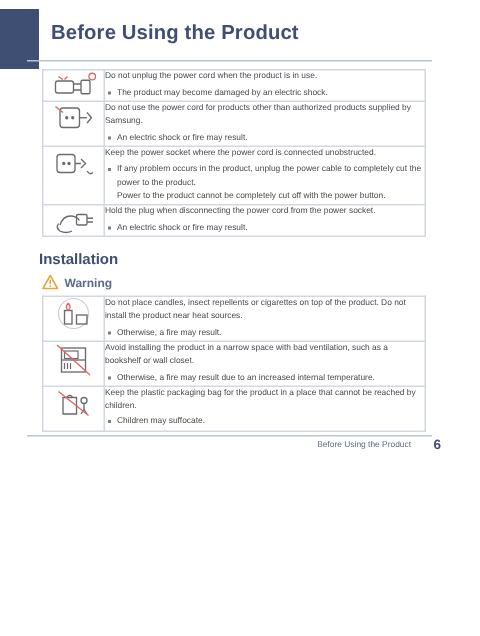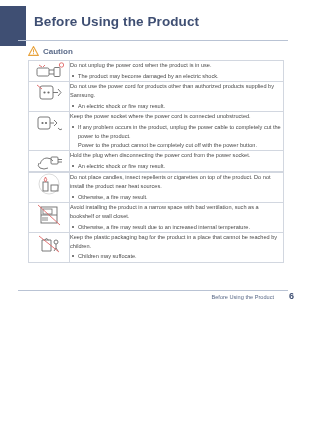--- a/index.html
+++ b/index.html
@@ -178,107 +178,108 @@
 
 <div class="page">
 
   <div class="header">
     <div class="header-tab"></div>
     <div class="page-title">Before Using the Product</div>
     <div class="header-rule"></div>
   </div>
 
   <div class="content">
+
+
+    <table class="notes">
+      <tbody>
+          <tr>
+        <td class="icon-cell">
+          <svg class="ic" width="30" height="20" viewBox="0 0 30 20">
+            <rect x="3" y="7" width="12" height="8" rx="1.5" fill="none" stroke="#6b6b6b" stroke-width="0.9"></rect>
+            <path d="M15 9 h5 M15 13 h5" stroke="#6b6b6b" stroke-width="0.9" fill="none"></path>
+            <rect x="20" y="6.5" width="6" height="9" rx="1" fill="none" stroke="#6b6b6b" stroke-width="0.9"></rect>
+            <path d="M5 4 l3 2 M11 4 l-2 2" stroke="#e06666" stroke-width="0.9"></path>
+            <circle cx="27.5" cy="4" r="2.2" fill="none" stroke="#e06666" stroke-width="0.9"></circle>
+          </svg>
+        </td>
+        <td class="text-cell">
+          <p class="note-text">Do not unplug the power cord when the product is in use.</p>
+          <ul class="bullets">
+            <li>The product may become damaged by an electric shock.</li>
+          </ul>
+        </td>
+      </tr>
+      <tr>
+        <td class="icon-cell">
+          <svg class="ic" width="30" height="22" viewBox="0 0 30 22">
+            <rect x="6" y="4" width="13" height="13" rx="2" fill="none" stroke="#6b6b6b" stroke-width="0.9"></rect>
+            <circle cx="10.5" cy="10.5" r="1.1" fill="#6b6b6b"></circle>
+            <circle cx="14.5" cy="10.5" r="1.1" fill="#6b6b6b"></circle>
+            <path d="M19 10.5 h5" stroke="#6b6b6b" stroke-width="0.9"></path>
+            <path d="M24 7 l3 3.5 -3 3.5" fill="none" stroke="#6b6b6b" stroke-width="0.9"></path>
+            <path d="M3 3 l5 4" stroke="#e06666" stroke-width="0.9"></path>
+          </svg>
+        </td>
+        <td class="text-cell">
+          <p class="note-text">Do not use the power cord for products other than authorized products supplied by Samsung.</p>
+          <ul class="bullets">
+            <li>An electric shock or fire may result.</li>
+          </ul>
+        </td>
+      </tr>
+      <tr>
+        <td class="icon-cell">
+          <svg class="ic" width="30" height="24" viewBox="0 0 30 24">
+            <rect x="4" y="5" width="12" height="12" rx="2" fill="none" stroke="#6b6b6b" stroke-width="0.9"></rect>
+            <circle cx="8.5" cy="11" r="1.1" fill="#6b6b6b"></circle>
+            <circle cx="12" cy="11" r="1.1" fill="#6b6b6b"></circle>
+            <path d="M16 11 h4 M20 8 l3 3 -3 3" fill="none" stroke="#6b6b6b" stroke-width="0.9"></path>
+            <path d="M24 16 q2 3 4 1" fill="none" stroke="#6b6b6b" stroke-width="0.9"></path>
+          </svg>
+        </td>
+        <td class="text-cell">
+          <p class="note-text">Keep the power socket where the power cord is connected unobstructed.</p>
+          <ul class="bullets">
+            <li>If any problem occurs in the product, unplug the power cable to completely cut the power to the product.</li>
+          </ul>
+          <p class="sub-line">Power to the product cannot be completely cut off with the power button.</p>
+        </td>
+      </tr>
+      <tr>
+        <td class="icon-cell">
+          <svg class="ic" width="30" height="20" viewBox="0 0 30 20">
+            <path d="M6 13 q2 -6 7 -6 q4 0 6 3" fill="none" stroke="#6b6b6b" stroke-width="0.9"></path>
+            <rect x="17" y="6" width="7" height="7" rx="1" fill="none" stroke="#6b6b6b" stroke-width="0.9"></rect>
+            <path d="M24 8.5 h4 M24 11 h4" stroke="#6b6b6b" stroke-width="0.9"></path>
+            <path d="M5 12 q-2 3 1 5 q4 2 8 0" fill="none" stroke="#6b6b6b" stroke-width="0.9"></path>
+          </svg>
+        </td>
+        <td class="text-cell">
+          <p class="note-text">Hold the plug when disconnecting the power cord from the power socket.</p>
+          <ul class="bullets">
+            <li>An electric shock or fire may result.</li>
+          </ul>
+        </td>
+      </tr>
+    </tbody>
+      </table>
+
+    <div class="section-title">Installation</div>
 
     <div class="section-head">
       <span class="tri-icon">
         <svg width="11" height="10" viewBox="0 0 11 10">
           <polygon points="5.5,0.6 10.4,9.4 0.6,9.4" fill="none" stroke="#e8a33d" stroke-width="1.1" stroke-linejoin="round"></polygon>
           <rect x="5" y="3.4" width="1" height="3" fill="#e8a33d"></rect>
           <rect x="5" y="7.2" width="1" height="1" fill="#e8a33d"></rect>
         </svg>
       </span>
-      <span class="label">Caution</span>
+      <span class="label">Warning</span>
     </div>
-
-    <table class="notes">
-      <tbody>
-          <tr>
-        <td class="icon-cell">
-          <svg class="ic" width="30" height="20" viewBox="0 0 30 20">
-            <rect x="3" y="7" width="12" height="8" rx="1.5" fill="none" stroke="#6b6b6b" stroke-width="0.9"></rect>
-            <path d="M15 9 h5 M15 13 h5" stroke="#6b6b6b" stroke-width="0.9" fill="none"></path>
-            <rect x="20" y="6.5" width="6" height="9" rx="1" fill="none" stroke="#6b6b6b" stroke-width="0.9"></rect>
-            <path d="M5 4 l3 2 M11 4 l-2 2" stroke="#e06666" stroke-width="0.9"></path>
-            <circle cx="27.5" cy="4" r="2.2" fill="none" stroke="#e06666" stroke-width="0.9"></circle>
-          </svg>
-        </td>
-        <td class="text-cell">
-          <p class="note-text">Do not unplug the power cord when the product is in use.</p>
-          <ul class="bullets">
-            <li>The product may become damaged by an electric shock.</li>
-          </ul>
-        </td>
-      </tr>
-      <tr>
-        <td class="icon-cell">
-          <svg class="ic" width="30" height="22" viewBox="0 0 30 22">
-            <rect x="6" y="4" width="13" height="13" rx="2" fill="none" stroke="#6b6b6b" stroke-width="0.9"></rect>
-            <circle cx="10.5" cy="10.5" r="1.1" fill="#6b6b6b"></circle>
-            <circle cx="14.5" cy="10.5" r="1.1" fill="#6b6b6b"></circle>
-            <path d="M19 10.5 h5" stroke="#6b6b6b" stroke-width="0.9"></path>
-            <path d="M24 7 l3 3.5 -3 3.5" fill="none" stroke="#6b6b6b" stroke-width="0.9"></path>
-            <path d="M3 3 l5 4" stroke="#e06666" stroke-width="0.9"></path>
-          </svg>
-        </td>
-        <td class="text-cell">
-          <p class="note-text">Do not use the power cord for products other than authorized products supplied by Samsung.</p>
-          <ul class="bullets">
-            <li>An electric shock or fire may result.</li>
-          </ul>
-        </td>
-      </tr>
-      <tr>
-        <td class="icon-cell">
-          <svg class="ic" width="30" height="24" viewBox="0 0 30 24">
-            <rect x="4" y="5" width="12" height="12" rx="2" fill="none" stroke="#6b6b6b" stroke-width="0.9"></rect>
-            <circle cx="8.5" cy="11" r="1.1" fill="#6b6b6b"></circle>
-            <circle cx="12" cy="11" r="1.1" fill="#6b6b6b"></circle>
-            <path d="M16 11 h4 M20 8 l3 3 -3 3" fill="none" stroke="#6b6b6b" stroke-width="0.9"></path>
-            <path d="M24 16 q2 3 4 1" fill="none" stroke="#6b6b6b" stroke-width="0.9"></path>
-          </svg>
-        </td>
-        <td class="text-cell">
-          <p class="note-text">Keep the power socket where the power cord is connected unobstructed.</p>
-          <ul class="bullets">
-            <li>If any problem occurs in the product, unplug the power cable to completely cut the power to the product.</li>
-          </ul>
-          <p class="sub-line">Power to the product cannot be completely cut off with the power button.</p>
-        </td>
-      </tr>
-      <tr>
-        <td class="icon-cell">
-          <svg class="ic" width="30" height="20" viewBox="0 0 30 20">
-            <path d="M6 13 q2 -6 7 -6 q4 0 6 3" fill="none" stroke="#6b6b6b" stroke-width="0.9"></path>
-            <rect x="17" y="6" width="7" height="7" rx="1" fill="none" stroke="#6b6b6b" stroke-width="0.9"></rect>
-            <path d="M24 8.5 h4 M24 11 h4" stroke="#6b6b6b" stroke-width="0.9"></path>
-            <path d="M5 12 q-2 3 1 5 q4 2 8 0" fill="none" stroke="#6b6b6b" stroke-width="0.9"></path>
-          </svg>
-        </td>
-        <td class="text-cell">
-          <p class="note-text">Hold the plug when disconnecting the power cord from the power socket.</p>
-          <ul class="bullets">
-            <li>An electric shock or fire may result.</li>
-          </ul>
-        </td>
-      </tr>
-    </tbody>
-      </table>
-
-
 
     <table class="notes">
       <tbody>
           <tr>
         <td class="icon-cell">
           <svg class="ic" width="30" height="22" viewBox="0 0 30 22">
             <rect x="9" y="9" width="5" height="9" fill="none" stroke="#6b6b6b" stroke-width="0.9"></rect>
             <path d="M11.5 4 q2.5 3 0 5 q-2.5 -2 0 -5" fill="none" stroke="#e06666" stroke-width="0.9"></path>
             <rect x="17" y="12" width="7" height="6" fill="none" stroke="#6b6b6b" stroke-width="0.9"></rect>
             <circle cx="15" cy="11" r="10" fill="none" stroke="#6b6b6b" stroke-width="0.7" opacity="0.35"></circle>

